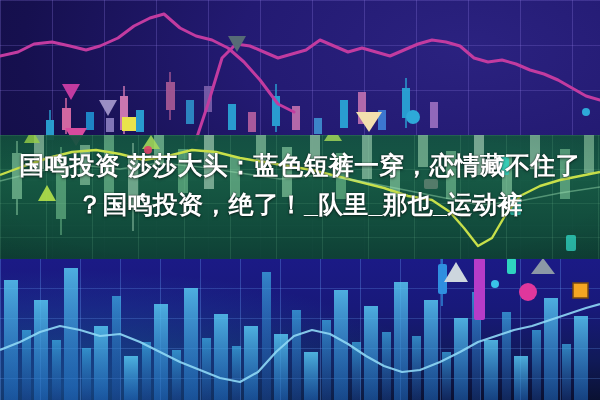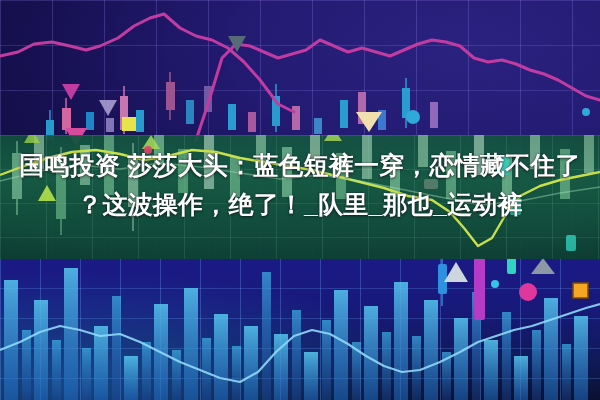--- a/index.html
+++ b/index.html
@@ -287,16 +287,16 @@
       <path d="M0,46 L40,36 L80,30 L120,34 L160,28 L200,32 L240,38 L280,44 L320,40 L360,46 L400,54 L440,62 L480,70 L520,66 L560,58 L600,52" fill="none" stroke="#9fe3b4" stroke-width="1.6" opacity=".45"></path>
 
       <circle cx="148" cy="15" r="4" fill="#e0436a" opacity=".9"></circle>
       <rect x="424" y="44" width="14" height="10" rx="2" fill="#6f8a7a" opacity=".7"></rect>
     </svg>
     <div class="gb-vignette"></div>
   </div>
 
   <div class="headline">
     <span class="l1">国鸣投资 莎莎大头：蓝色短裤一穿，恋情藏不住了</span>
-    <span class="l2">？这波操作，绝了！_队里_那也_运动裤</span>
+    <span class="l2">？国鸣投资，绝了！_队里_那也_运动裤</span>
   </div>
 
 </div>
 
 </body></html>

